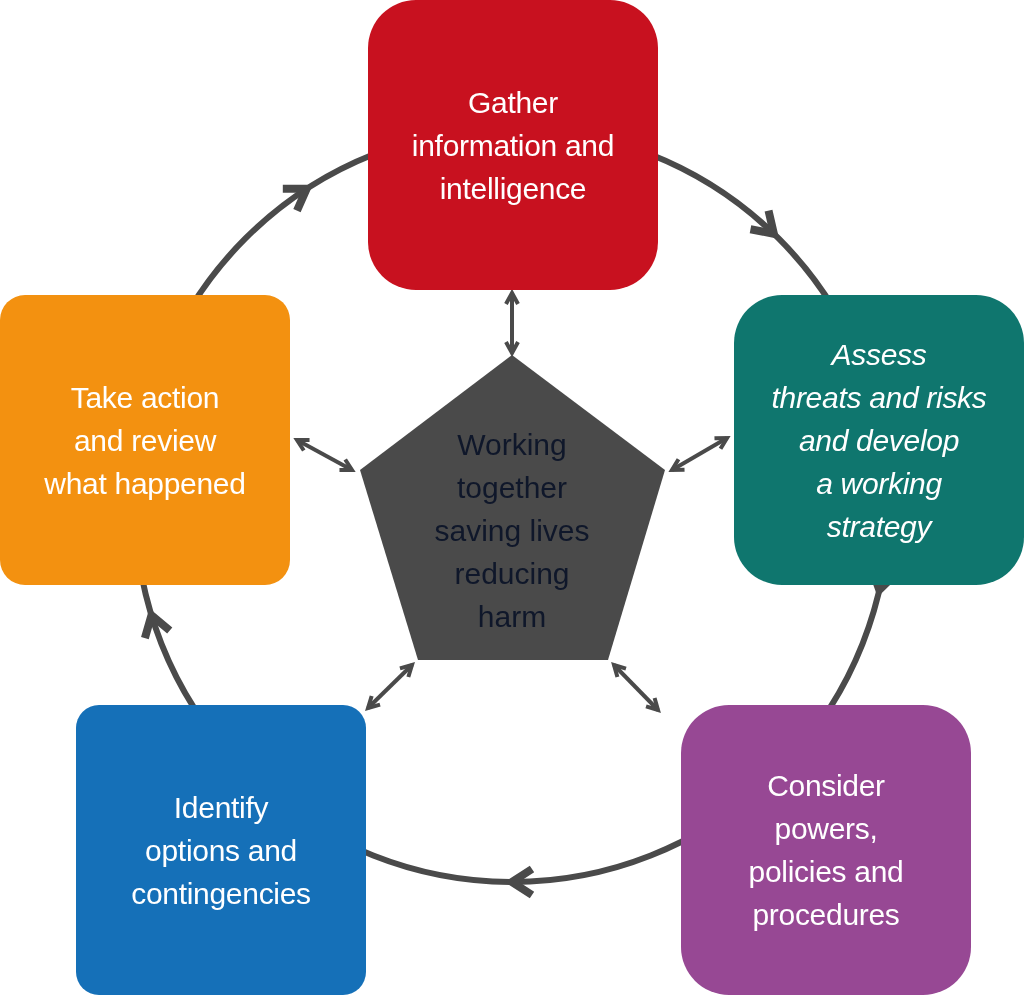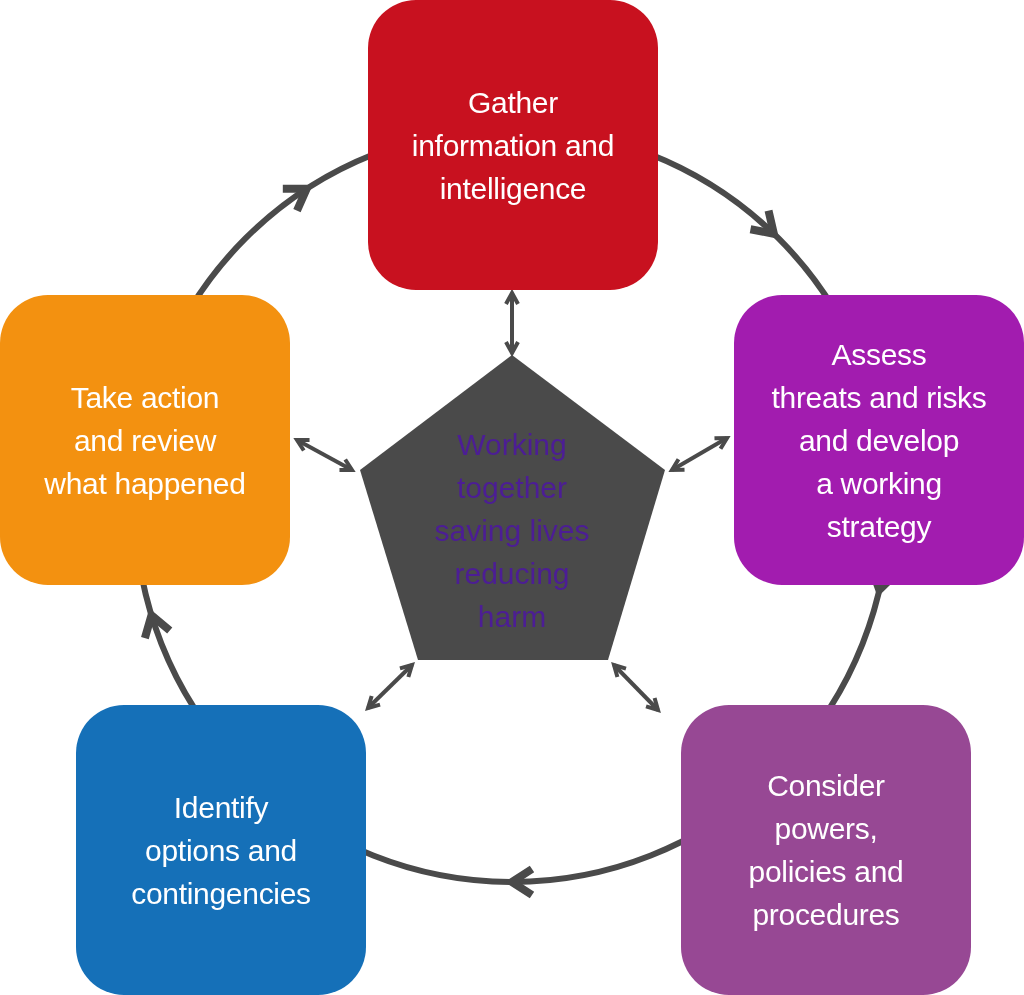--- a/index.html
+++ b/index.html
@@ -23,21 +23,21 @@
     #box-gather   { left: 368px; top: 0px; }
     #box-assess   { left: 734px; top: 295px; }
     #box-consider { left: 681px; top: 705px; }
     #box-identify { left: 76px;  top: 705px; }
     #box-action   { left: 0px;   top: 295px; }
     .center-text {
       position: absolute;
       left: 400px; top: 420px; width: 224px; height: 220px;
       display: flex; align-items: center; justify-content: center;
       text-align: center;
-      color: #4c1d95;
+      color: #0f172a;
       font-family: "Liberation Sans", sans-serif;
       font-size: 30px;
       line-height: 43px;
       white-space: pre-line;
     }
   </style>
 </head>
 <body>
 
 <svg id="diagram" width="1024" height="995" viewBox="0 0 1024 995">
@@ -83,33 +83,33 @@
         <line x1="297" y1="440" x2="352" y2="470" stroke="#4a4a4a" stroke-width="4"></line>
         <polyline points="303.78373851797477,450.5347468749726 297,440 309.52996408614166,440" fill="none" stroke="#4a4a4a" stroke-width="4"></polyline>
         <polyline points="345.21626148202523,459.4652531250274 352,470 339.47003591385834,470" fill="none" stroke="#4a4a4a" stroke-width="4"></polyline>
       </g>
     </g>
 </svg>
 
 <div class="box" id="box-gather" style="background: rgb(200, 17, 31);">Gather
 information and
 intelligence</div>
-<div class="box" id="box-assess" style="background: #a21caf;">Assess
+<div class="box" id="box-assess" style="background: #0f766e; font-style: italic;">Assess
 threats and risks
 and develop
 a working
 strategy</div>
 <div class="box" id="box-consider" style="background: rgb(151, 72, 148);">Consider
 powers,
 policies and
 procedures</div>
-<div class="box" id="box-identify" style="background: rgb(21, 112, 184);">Identify
+<div class="box" id="box-identify" style="background: rgb(21, 112, 184); border-radius: 23px;">Identify
 options and
 contingencies</div>
-<div class="box" id="box-action" style="background: rgb(243, 145, 16);">Take action
+<div class="box" id="box-action" style="background: rgb(243, 145, 16); border-radius: 25px;">Take action
 and review
 what happened</div>
 
 <div class="center-text">Working
 together
 saving lives
 reducing
 harm</div>
 
 </body></html>

